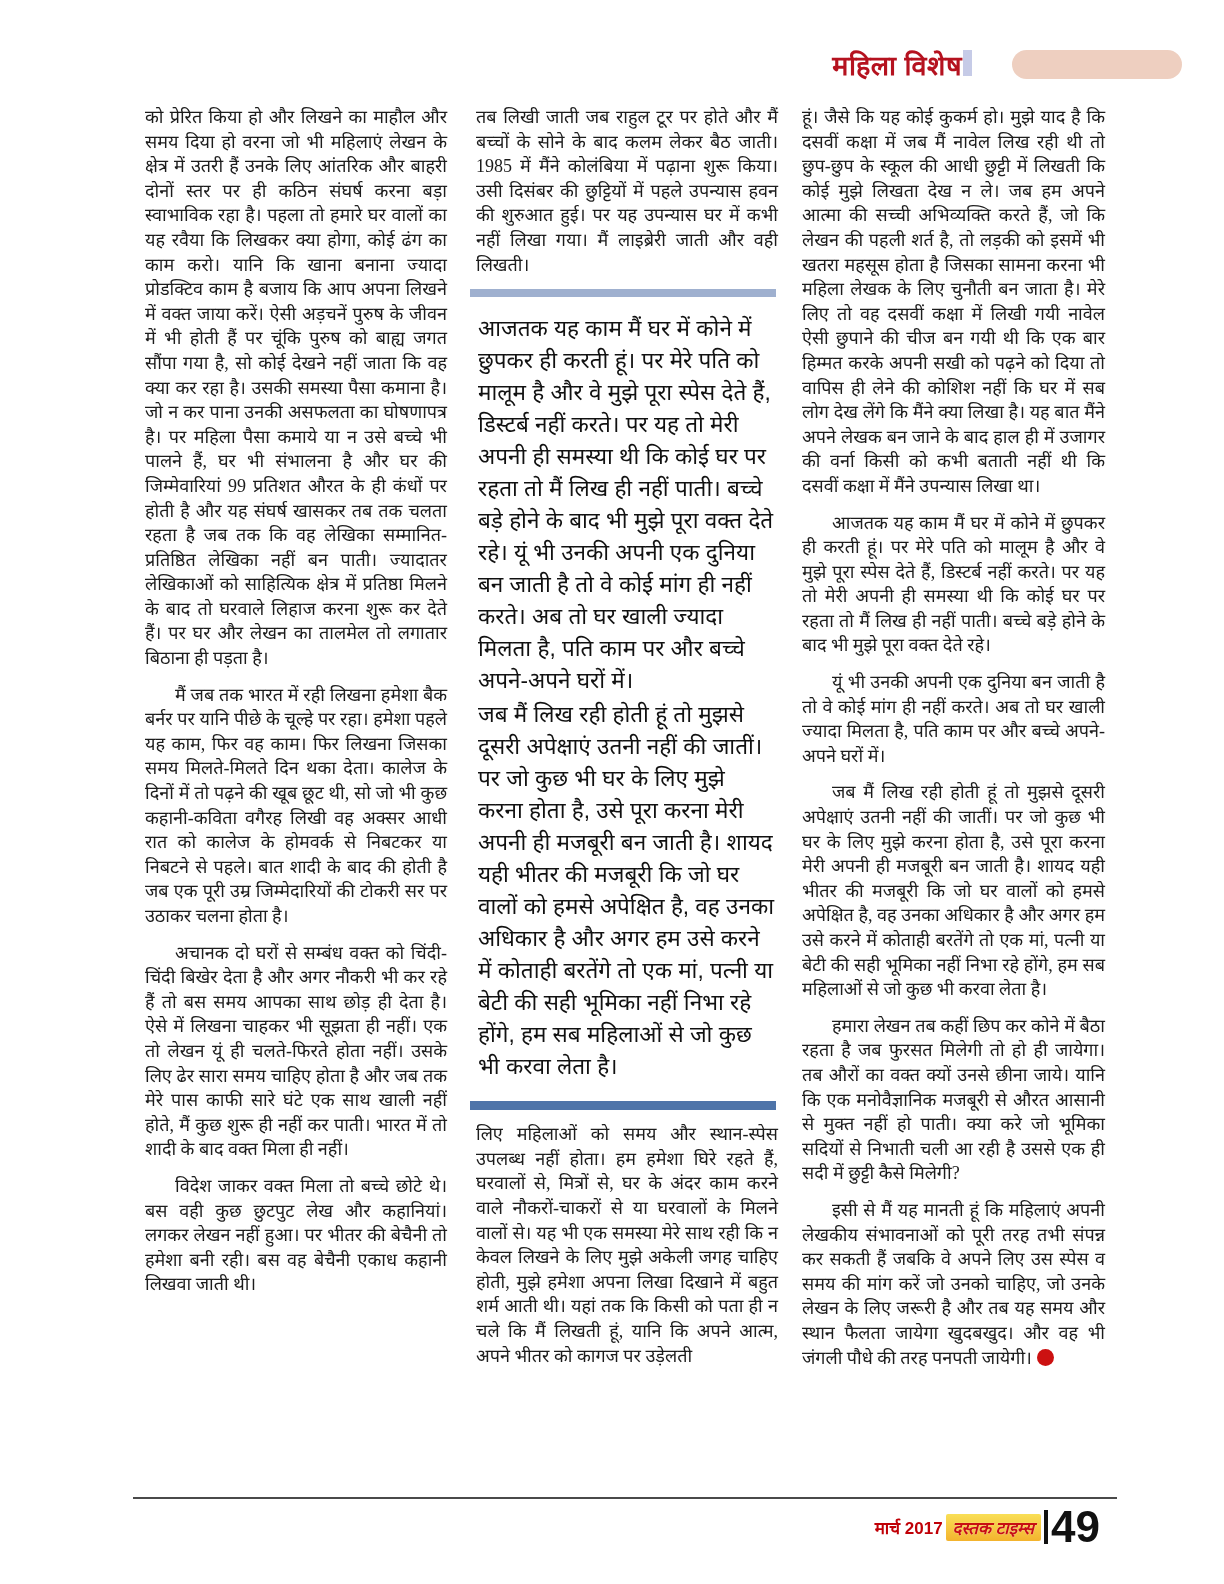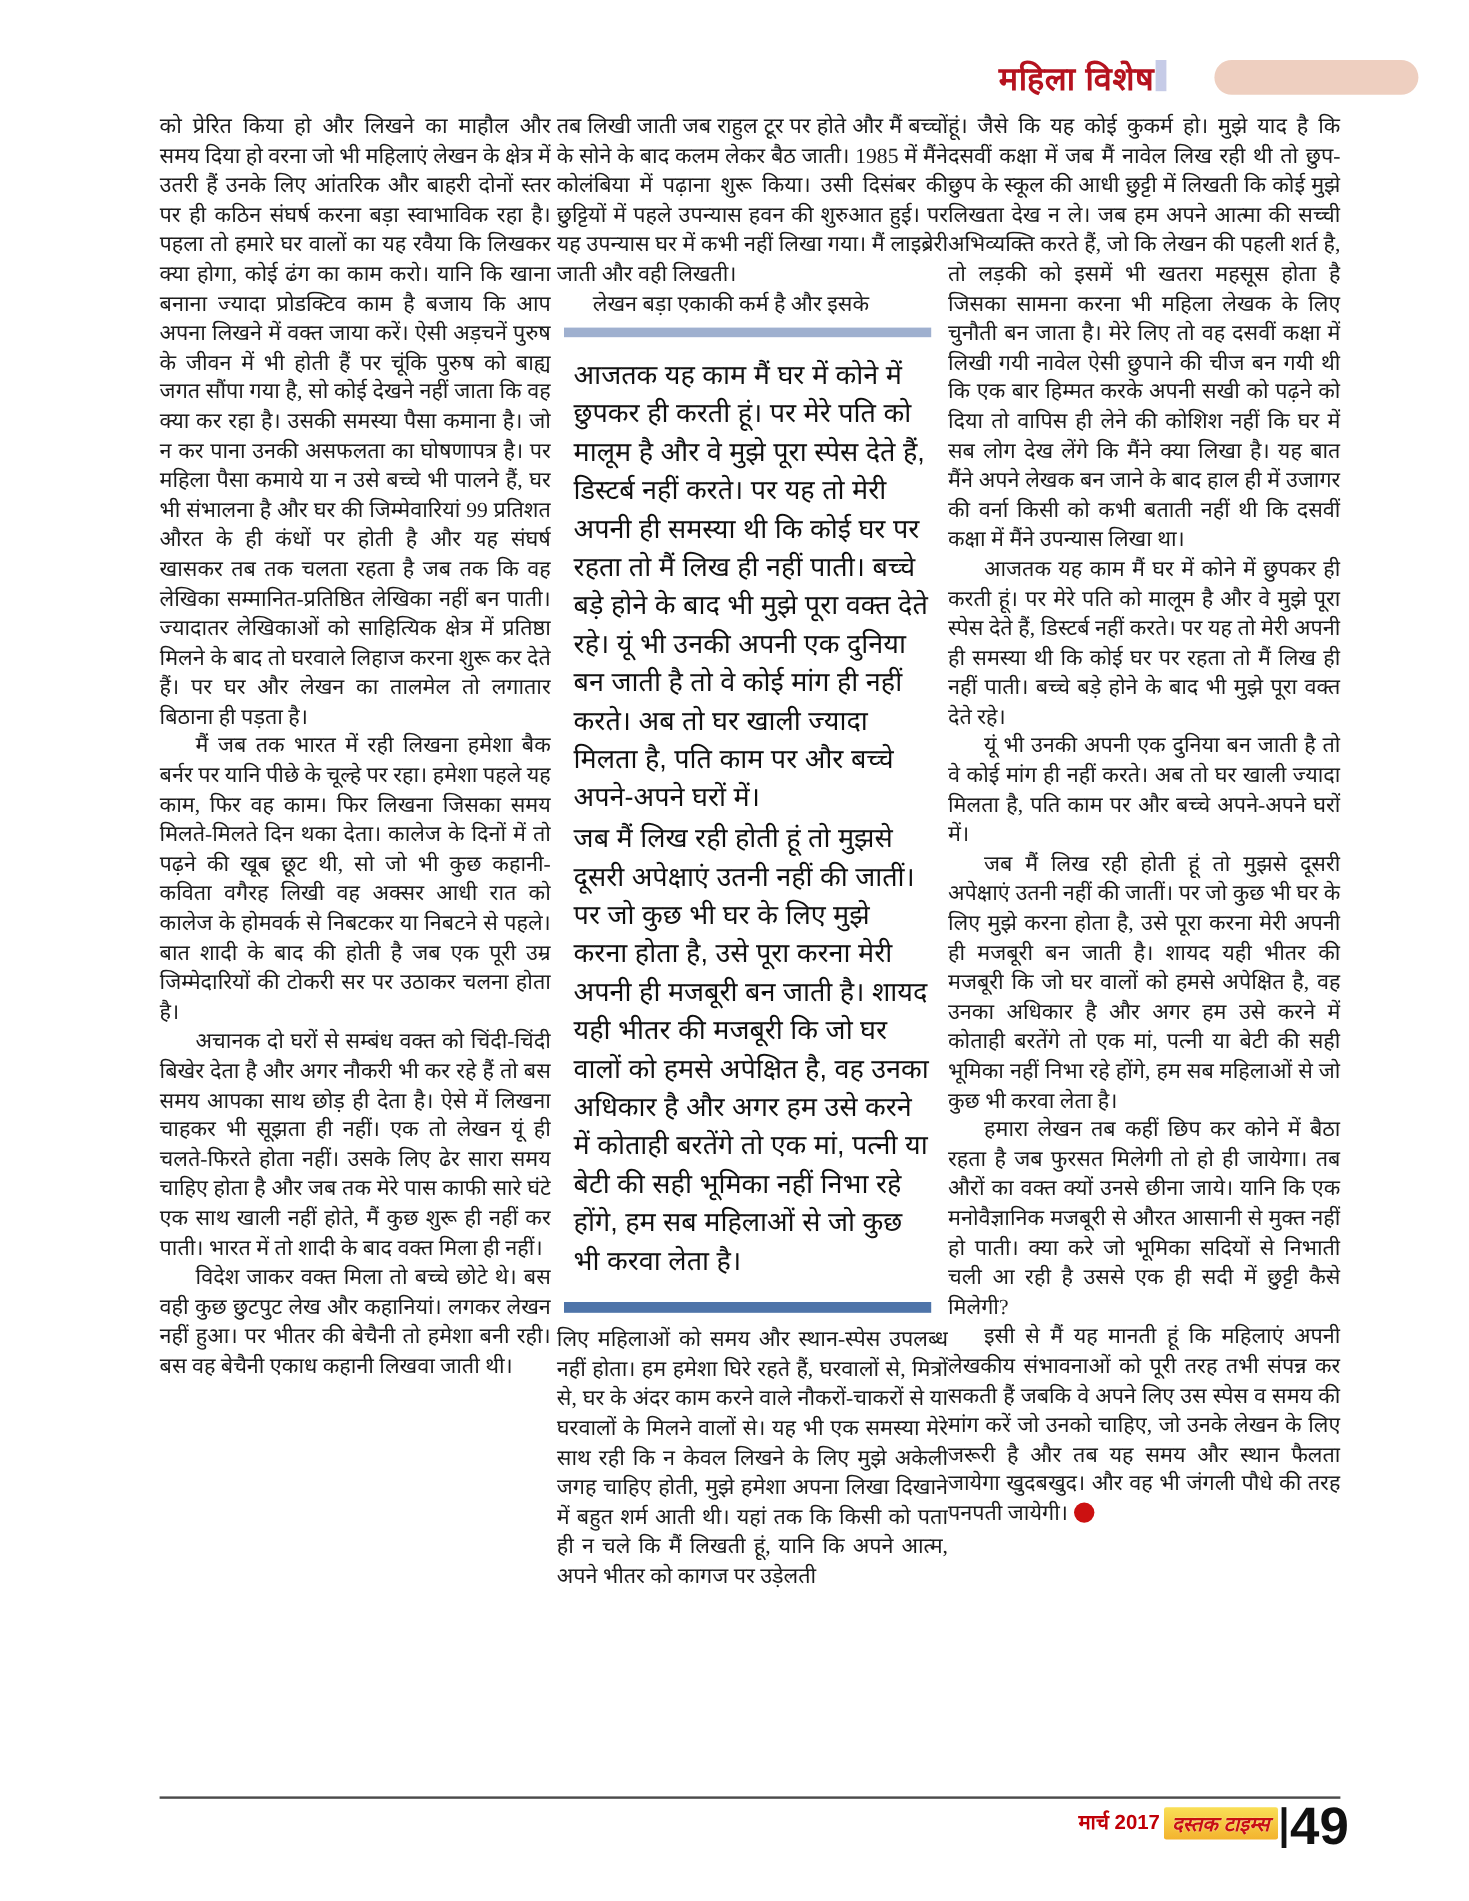--- a/index.html
+++ b/index.html
@@ -29,21 +29,21 @@
   }
 
   
   .col{
     position:absolute;top:93px;height:1400px;overflow:hidden;
     font-size:18px;line-height:24.6px;text-align:justify;color:#1c1c1c;
   }
   #col1{left:133px;width:326px;}
   #col2{left:464px;width:326px;}
   #col3{left:790px;width:327px;}
-  .col p{margin:0;padding:0;}
+  .col p{margin:12px;padding:0;}
   .col p.indent{text-indent:30px;}
 
   
   .quote-block{margin:8px 0 10px 6px;width:306px;}
   .quote-bar-top{height:8px;background:#9fb0cf;margin-bottom:16px;}
   .quote-bar-bottom{height:9px;background:#4e74a9;margin-top:18px;}
   .quote-text{
     font-family:"Liberation Sans","DejaVu Sans",sans-serif;
     font-size:22.5px;line-height:32px;color:#111;
     text-align:left;font-weight:500;
@@ -56,22 +56,22 @@
     display:inline-block;width:17px;height:17px;border-radius:50%;
     background:#cc1111;vertical-align:-2px;margin-left:5px;
   }
 
   
   .footer-rule{
     position:absolute;left:133px;top:1497px;width:984px;height:0;
     border-top:2px solid #4a4a4a;
   }
   .footer-bar{
-    position:absolute;top:1506px;right:100px;height:42px;
-    display:flex;align-items:flex-start;gap:3px;
+    position:absolute;top:1506px;right:124px;height:42px;
+    display:flex;align-items:center;gap:3px;
     font-family:"Liberation Sans","DejaVu Sans",sans-serif;
   }
   .footer-date{color:#c00007;font-size:17px;font-weight:bold;white-space:nowrap;}
   .footer-logo{
     background:linear-gradient(180deg,#f9df56 0%,#f3b32e 100%);
     color:#c80f12;font-size:17px;font-weight:bold;font-style:italic;
     padding:2px 7px;white-space:nowrap;border-radius:2px;
     text-shadow:0 0 1px #fff;
   }
   .footer-divider{width:4px;height:34px;background:#111;}
@@ -90,21 +90,20 @@
 
   <div class="col" id="col1">
     <p>को प्रेरित किया हो और लिखने का माहौल और समय दिया हो वरना जो भी महिलाएं लेखन के क्षेत्र में उतरी हैं उनके लिए आंतरिक और बाहरी दोनों स्तर पर ही कठिन संघर्ष करना बड़ा स्वाभाविक रहा है। पहला तो हमारे घर वालों का यह रवैया कि लिखकर क्या होगा, कोई ढंग का काम करो। यानि कि खाना बनाना ज्यादा प्रोडक्टिव काम है बजाय कि आप अपना लिखने में वक्त जाया करें। ऐसी अड़चनें पुरुष के जीवन में भी होती हैं पर चूंकि पुरुष को बाह्य जगत सौंपा गया है, सो कोई देखने नहीं जाता कि वह क्या कर रहा है। उसकी समस्या पैसा कमाना है। जो न कर पाना उनकी असफलता का घोषणापत्र है। पर महिला पैसा कमाये या न उसे बच्चे भी पालने हैं, घर भी संभालना है और घर की जिम्मेवारियां 99 प्रतिशत औरत के ही कंधों पर होती है और यह संघर्ष खासकर तब तक चलता रहता है जब तक कि वह लेखिका सम्मानित-प्रतिष्ठित लेखिका नहीं बन पाती। ज्यादातर लेखिकाओं को साहित्यिक क्षेत्र में प्रतिष्ठा मिलने के बाद तो घरवाले लिहाज करना शुरू कर देते हैं। पर घर और लेखन का तालमेल तो लगातार बिठाना ही पड़ता है।</p>
     <p class="indent">मैं जब तक भारत में रही लिखना हमेशा बैक बर्नर पर यानि पीछे के चूल्हे पर रहा। हमेशा पहले यह काम, फिर वह काम। फिर लिखना जिसका समय मिलते-मिलते दिन थका देता। कालेज के दिनों में तो पढ़ने की खूब छूट थी, सो जो भी कुछ कहानी-कविता वगैरह लिखी वह अक्सर आधी रात को कालेज के होमवर्क से निबटकर या निबटने से पहले। बात शादी के बाद की होती है जब एक पूरी उम्र जिम्मेदारियों की टोकरी सर पर उठाकर चलना होता है।</p>
     <p class="indent">अचानक दो घरों से सम्बंध वक्त को चिंदी-चिंदी बिखेर देता है और अगर नौकरी भी कर रहे हैं तो बस समय आपका साथ छोड़ ही देता है। ऐसे में लिखना चाहकर भी सूझता ही नहीं। एक तो लेखन यूं ही चलते-फिरते होता नहीं। उसके लिए ढेर सारा समय चाहिए होता है और जब तक मेरे पास काफी सारे घंटे एक साथ खाली नहीं होते, मैं कुछ शुरू ही नहीं कर पाती। भारत में तो शादी के बाद वक्त मिला ही नहीं।</p>
     <p class="indent">विदेश जाकर वक्त मिला तो बच्चे छोटे थे। बस वही कुछ छुटपुट लेख और कहानियां। लगकर लेखन नहीं हुआ। पर भीतर की बेचैनी तो हमेशा बनी रही। बस वह बेचैनी एकाध कहानी लिखवा जाती थी।</p>
   </div>
 
   <div class="col" id="col2">
     <p>तब लिखी जाती जब राहुल टूर पर होते और मैं बच्चों के सोने के बाद कलम लेकर बैठ जाती। 1985 में मैंने कोलंबिया में पढ़ाना शुरू किया। उसी दिसंबर की छुट्टियों में पहले उपन्यास हवन की शुरुआत हुई। पर यह उपन्यास घर में कभी नहीं लिखा गया। मैं लाइब्रेरी जाती और वही लिखती।</p>
-    <p class="indent">लेखन बड़ा एकाकी कर्म है और इसके</p>
 
     <div class="quote-block">
       <div class="quote-bar-top"></div>
       <div class="quote-text">
         <p>आजतक यह काम मैं घर में कोने में छुपकर ही करती हूं। पर मेरे पति को मालूम है और वे मुझे पूरा स्पेस देते हैं, डिस्टर्ब नहीं करते। पर यह तो मेरी अपनी ही समस्या थी कि कोई घर पर रहता तो मैं लिख ही नहीं पाती। बच्चे बड़े होने के बाद भी मुझे पूरा वक्त देते रहे। यूं भी उनकी अपनी एक दुनिया बन जाती है तो वे कोई मांग ही नहीं करते। अब तो घर खाली ज्यादा मिलता है, पति काम पर और बच्चे अपने-अपने घरों में।</p>
         <p>जब मैं लिख रही होती हूं तो मुझसे दूसरी अपेक्षाएं उतनी नहीं की जातीं। पर जो कुछ भी घर के लिए मुझे करना होता है, उसे पूरा करना मेरी अपनी ही मजबूरी बन जाती है। शायद यही भीतर की मजबूरी कि जो घर वालों को हमसे अपेक्षित है, वह उनका अधिकार है और अगर हम उसे करने में कोताही बरतेंगे तो एक मां, पत्नी या बेटी की सही भूमिका नहीं निभा रहे होंगे, हम सब महिलाओं से जो कुछ भी करवा लेता है।</p>
       </div>
       <div class="quote-bar-bottom"></div>
     </div>
 

